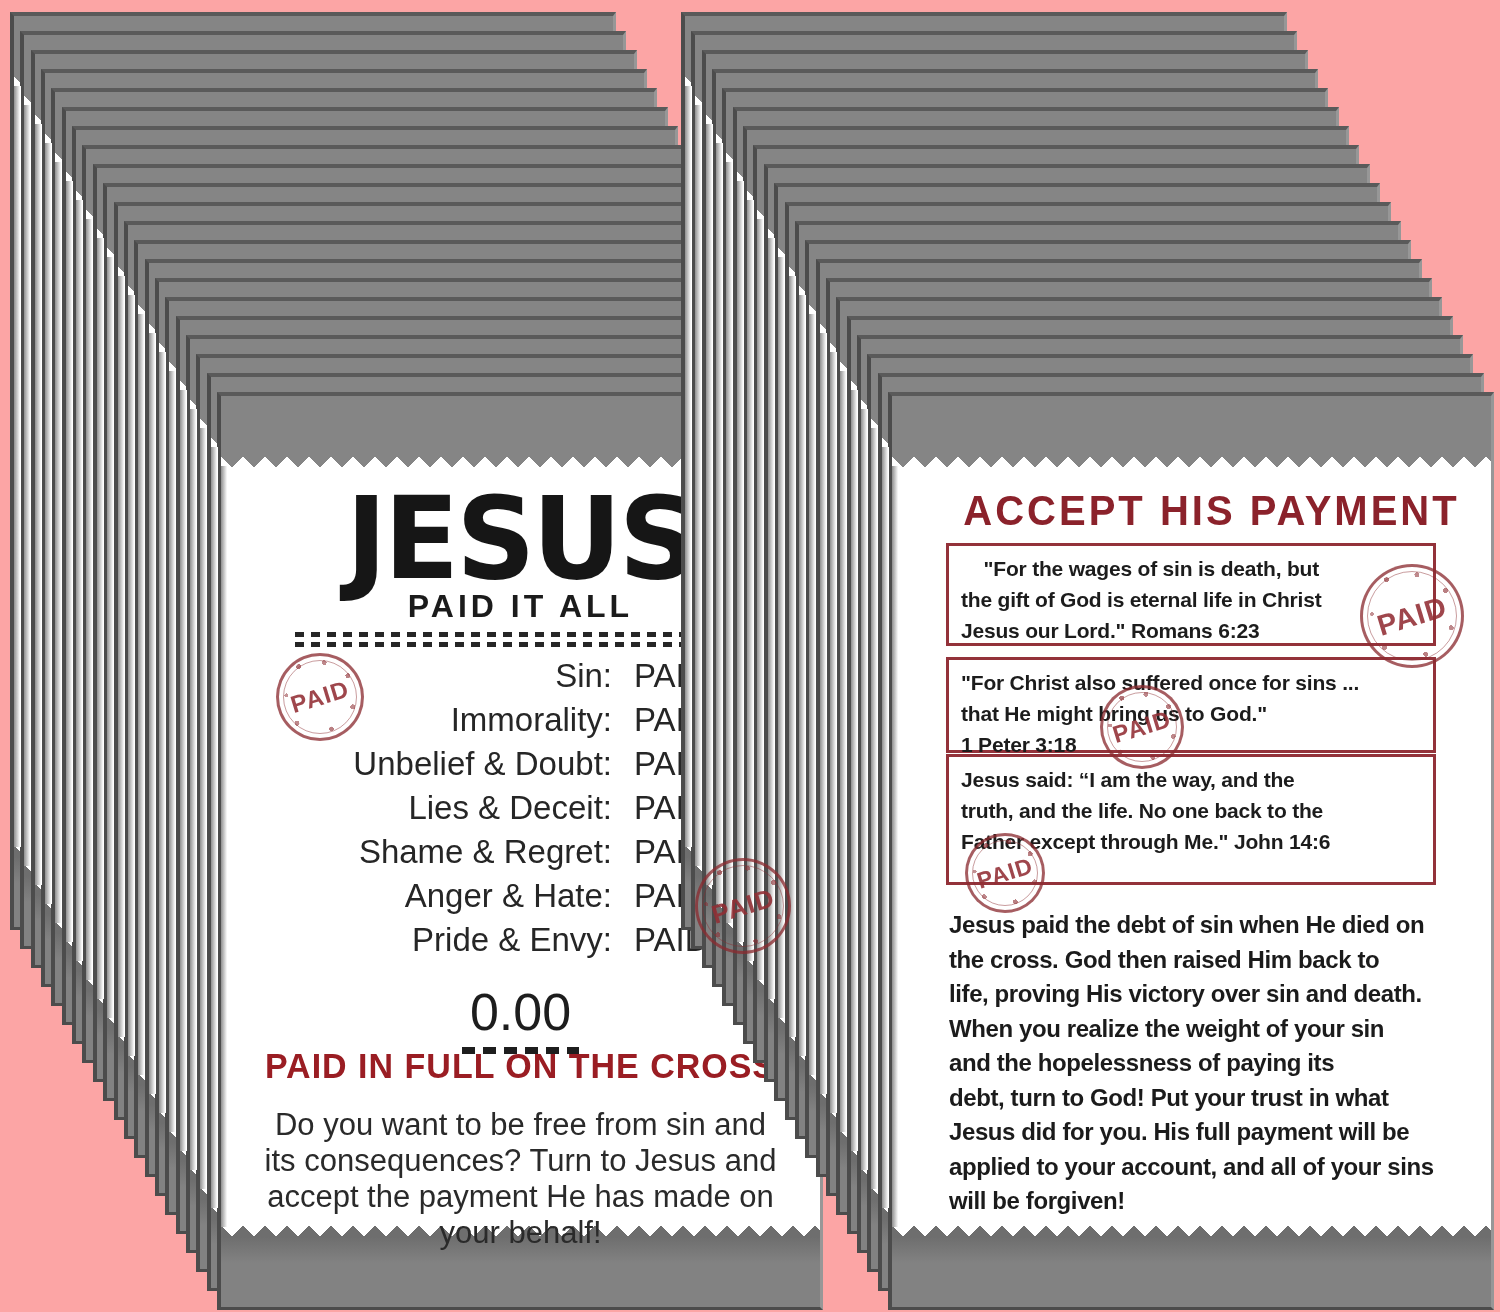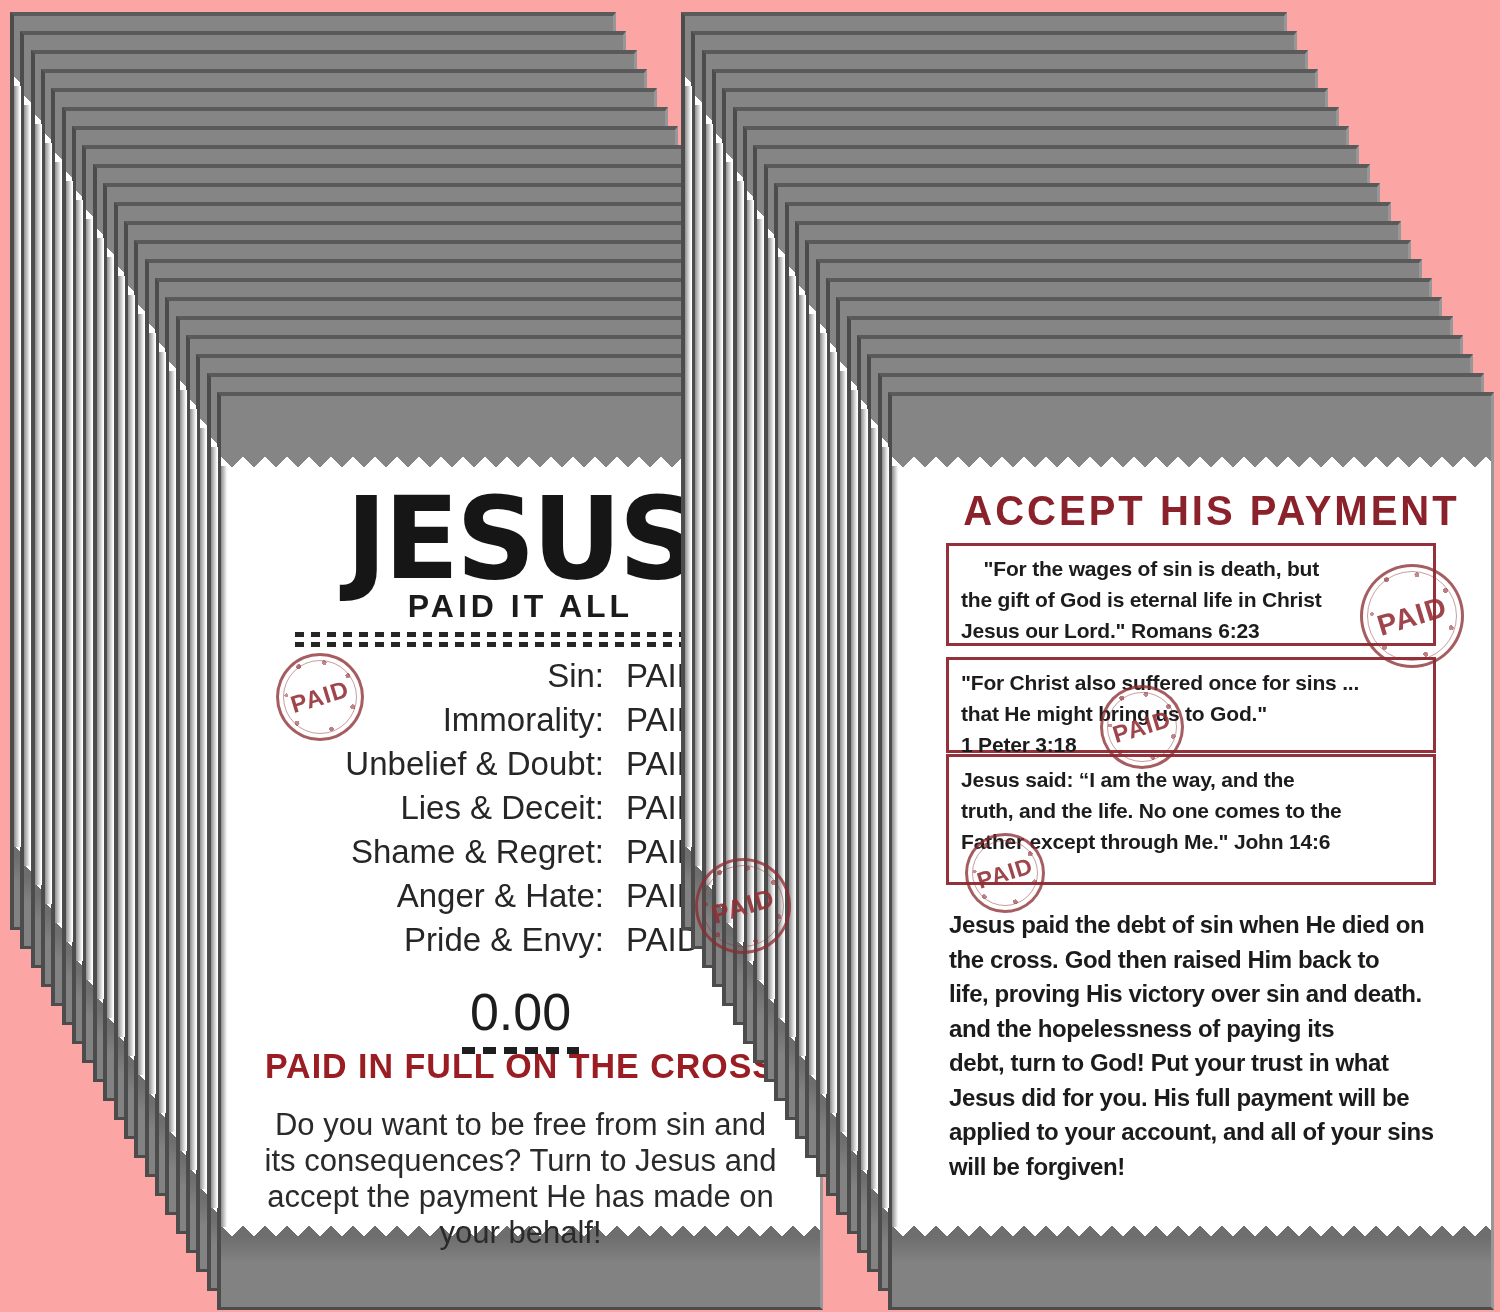--- a/index.html
+++ b/index.html
@@ -27,21 +27,21 @@
          font-family:"DejaVu Sans",sans-serif;font-weight:bold;font-size:110px;line-height:112px;
          letter-spacing:-3px;color:#161616;transform:scaleY(1.04);}
   .pia{position:absolute;top:120px;left:0;right:0;text-align:center;
        font-weight:bold;font-size:32px;letter-spacing:4px;color:#1b1b1b;}
   .divider{position:absolute;top:164px;left:74px;right:44px;height:15px;
        background:
          repeating-linear-gradient(90deg,#262626 0 9px,rgba(0,0,0,0) 9px 16px) 0 0/100% 5px no-repeat,
          repeating-linear-gradient(90deg,#262626 0 9px,rgba(0,0,0,0) 9px 16px) 0 10px/100% 5px no-repeat;}
   .items{position:absolute;top:186px;left:0;right:0;}
   .item-row{display:flex;line-height:44px;font-size:33px;color:#262626;}
-  .item-row .lbl{flex:0 0 383px;text-align:right;}
+  .item-row .lbl{flex:0 0 383px;text-align:right;margin-left:8px;}
   .item-row .val{flex:1;padding-left:22px;text-align:left;}
   .total{position:absolute;top:514px;left:0;right:0;display:flex;justify-content:center;
          align-items:baseline;gap:18px;}
   .tlabel{font-weight:bold;font-size:44px;letter-spacing:1px;color:#171717;transform:scaleY(1.02);}
   .tval{position:relative;font-size:52px;color:#1d1d1d;padding:0 4px;}
   .tval::after{content:"";position:absolute;left:-4px;right:-4px;bottom:-12px;height:7px;
          background:repeating-linear-gradient(90deg,#1e1e1e 0 13px,rgba(0,0,0,0) 13px 21px);}
   .pif{position:absolute;top:578px;left:0;right:0;text-align:center;
        font-weight:bold;font-size:34px;letter-spacing:1px;color:#9a1d23;transform:scaleY(1.05);}
   .cta{position:absolute;top:618px;left:10px;right:10px;text-align:center;
@@ -436,28 +436,29 @@
           <div class="vline">the gift of God is eternal life in Christ</div>
           <div class="vline">Jesus our Lord." Romans 6:23</div>
         </div>
         <div class="vbox vbox2">
           <div class="vline">"For Christ also suffered once for sins ...</div>
           <div class="vline">that He might bring us to God."</div>
           <div class="vline">1 Peter 3:18</div>
         </div>
         <div class="vbox vbox3">
           <div class="vline">Jesus said: “I am the way, and the</div>
-          <div class="vline">truth, and the life. No one comes to the</div>
+          <div class="vline">truth, and the life. No one back to the</div>
           <div class="vline">Father except through Me." John 14:6</div>
         </div>
 
         <div class="gospel">
           <div>Jesus paid the debt of sin when He died on</div>
           <div>the cross. God then raised Him back to</div>
           <div>life, proving His victory over sin and death.</div>
+          <div>When you realize the weight of your sin</div>
           <div>and the hopelessness of paying its</div>
           <div>debt, turn to God! Put your trust in what</div>
           <div>Jesus did for you. His full payment will be</div>
           <div>applied to your account, and all of your sins</div>
           <div>will be forgiven!</div>
         </div>
 
         <div class="stamp" style="left:468px;top:96px;width:104px;height:104px">
           <span class="stxt" style="font-size:29px">PAID</span>
         </div>

